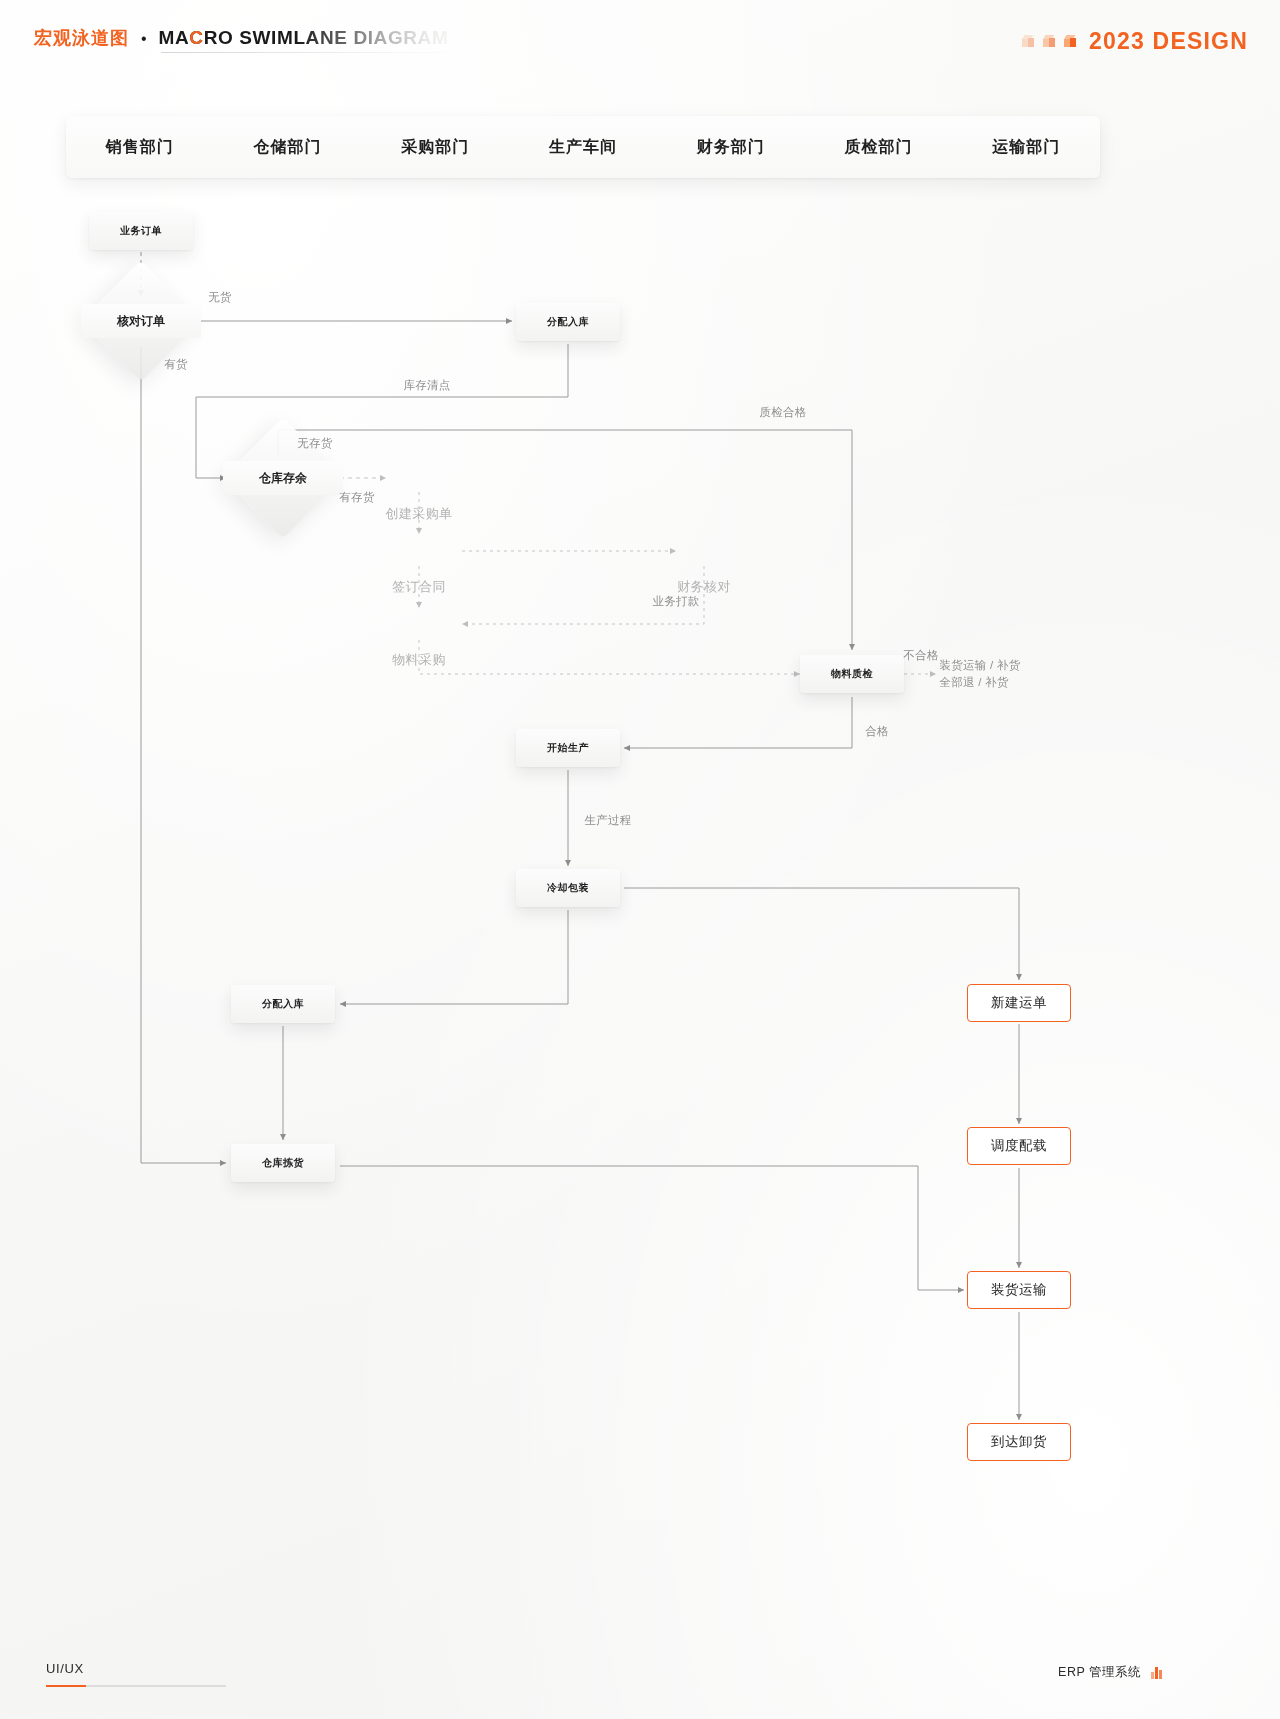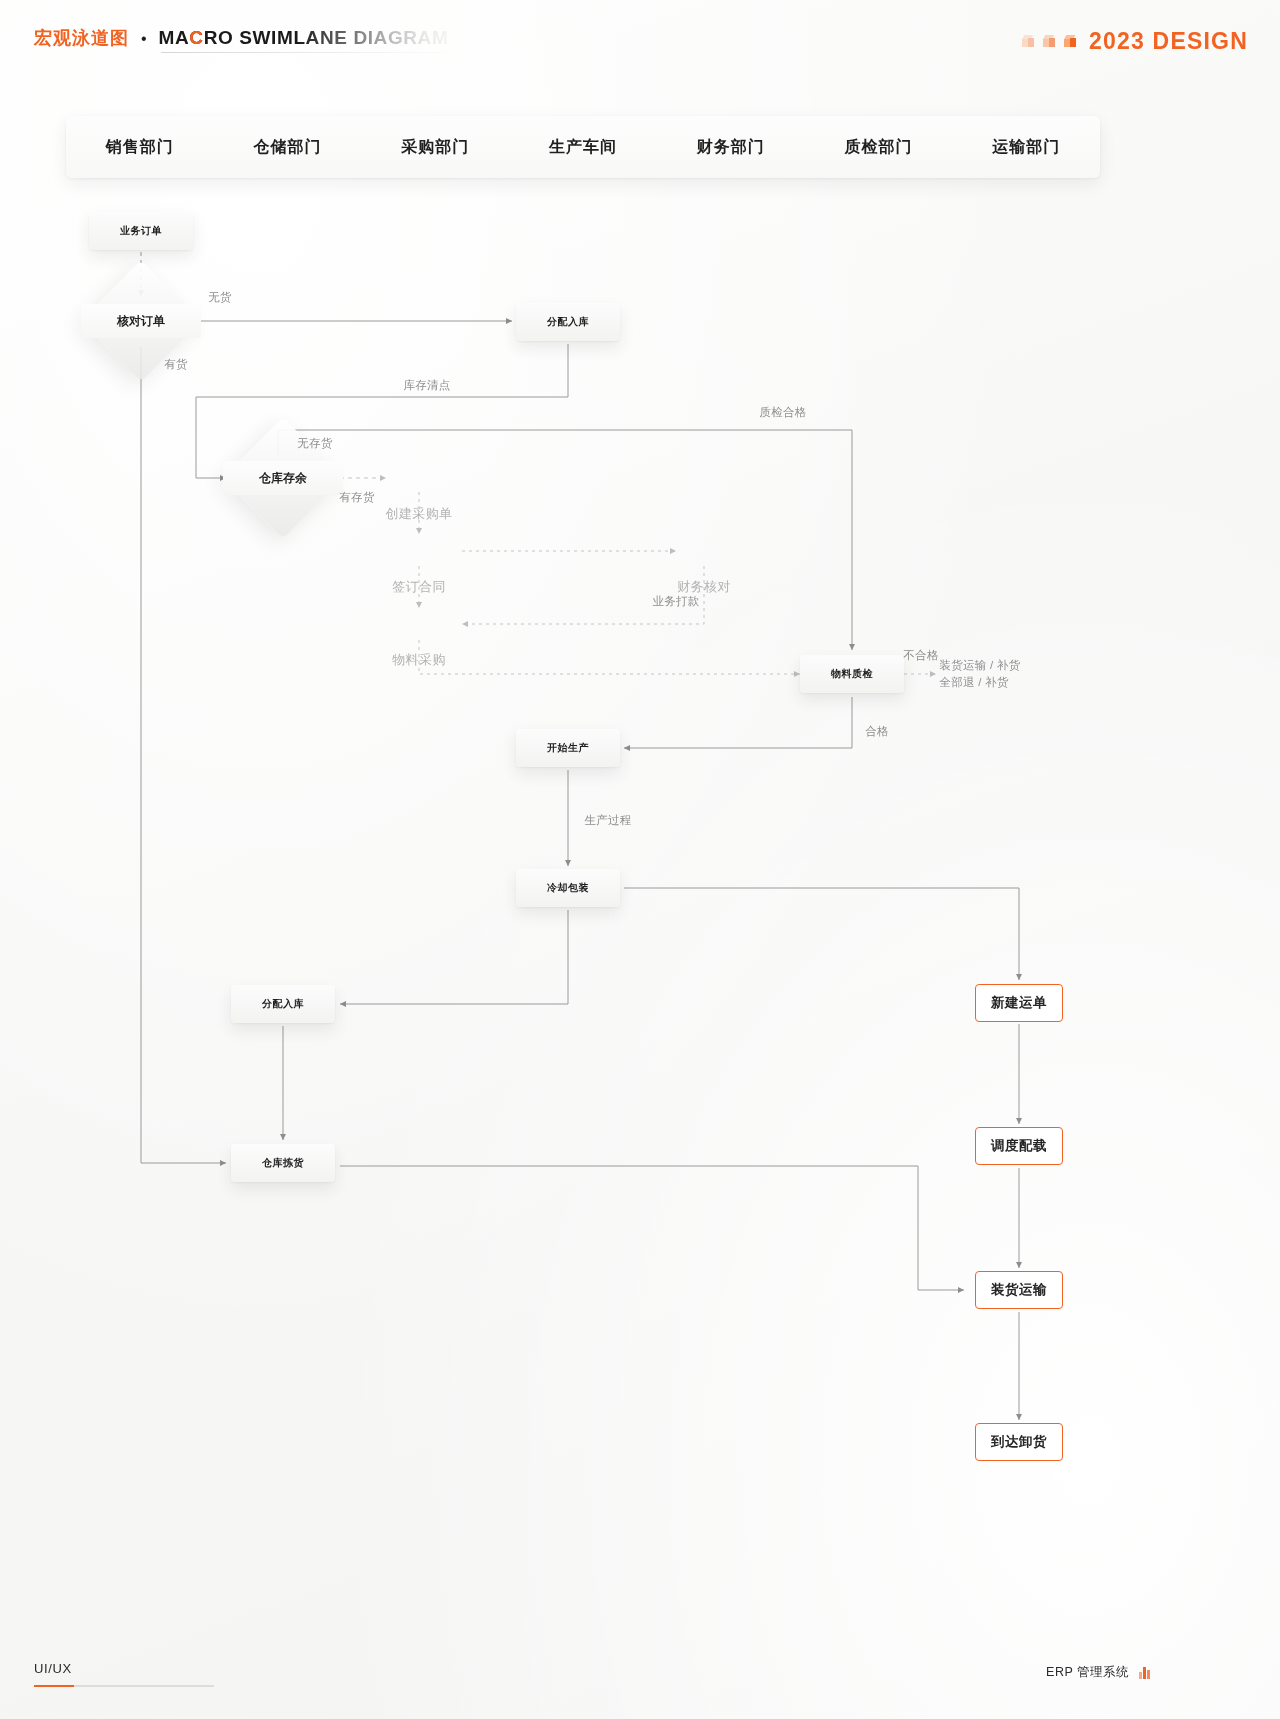--- a/index.html
+++ b/index.html
@@ -117,36 +117,36 @@
     width: 120px; height: 34px; transform: translate(-50%,-50%);
     background: linear-gradient(180deg, #fdfdfd 0%, #f6f6f5 100%);
     z-index: 2;
   }
   
   .node.ghost {
     font-size: 13px; color: #b2b2b2; font-weight: normal; letter-spacing: .4px; margin-top: 36px;
   }
   
   .node.orange {
-    width: 88px; height: 38px;
-    font-size: 13.5px; font-weight: bold; color: #262626; letter-spacing: .5px;
+    width: 104px; height: 38px;
+    font-size: 13.5px; font-weight: normal; color: #262626; letter-spacing: .5px;
     background: #ffffff;
     border: 1.3px solid #f26322; border-radius: 4px;
   }
 
   
   .elabel {
     position: absolute; transform: translate(-50%, -50%);
     font-size: 11.5px; color: #8e8e8e; letter-spacing: .3px;
     white-space: nowrap; background: transparent;
   }
   .elabel.two { line-height: 1.45; }
 
   
-  #footer { position: absolute; left: 0; bottom: 0; width: 1184px; height: 90px; }
+  #footer { position: absolute; left: 12px; bottom: 0; width: 1184px; height: 90px; }
   #foot-left { position: absolute; left: 34px; bottom: 42px; }
   #foot-left .ft {
     font-size: 13px; color: #2a2a2a; letter-spacing: .6px;
   }
   #foot-rule {
     position: absolute; left: 34px; bottom: 32px; width: 180px; height: 2px;
     background: linear-gradient(90deg, #f26322 0%, #f26322 22%, #dcdcdc 22%, #dcdcdc 100%);
   }
   #foot-right {
     position: absolute; right: 34px; bottom: 38px;

